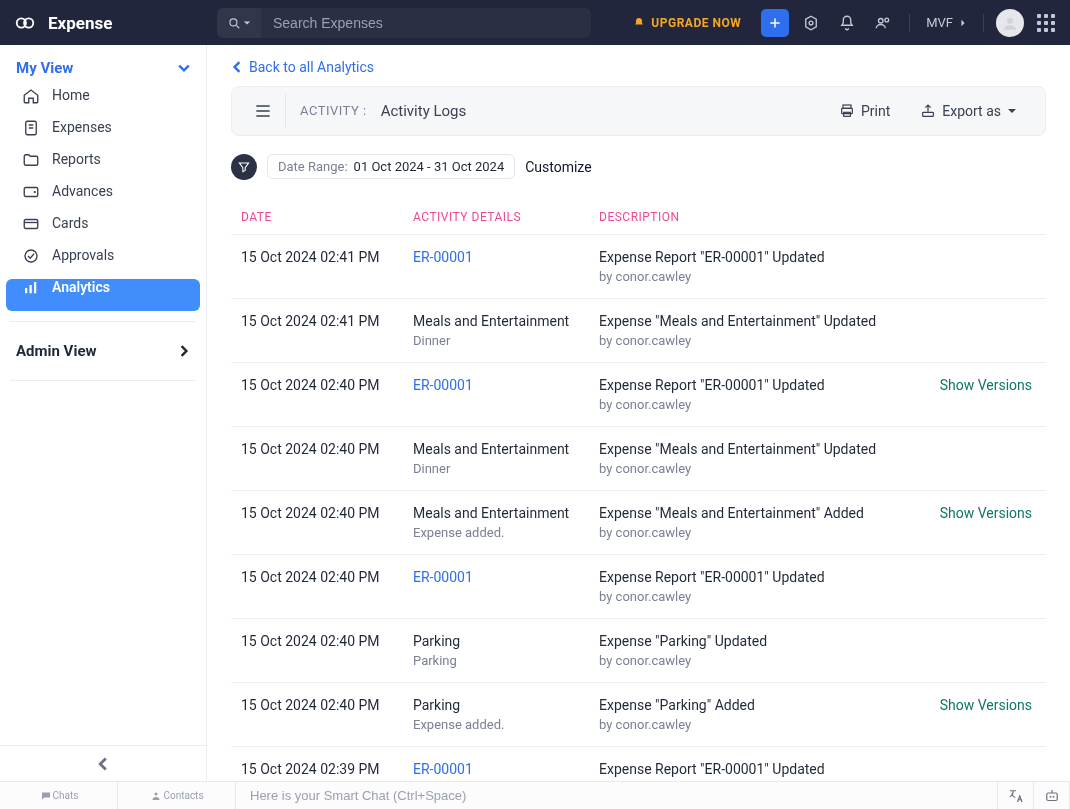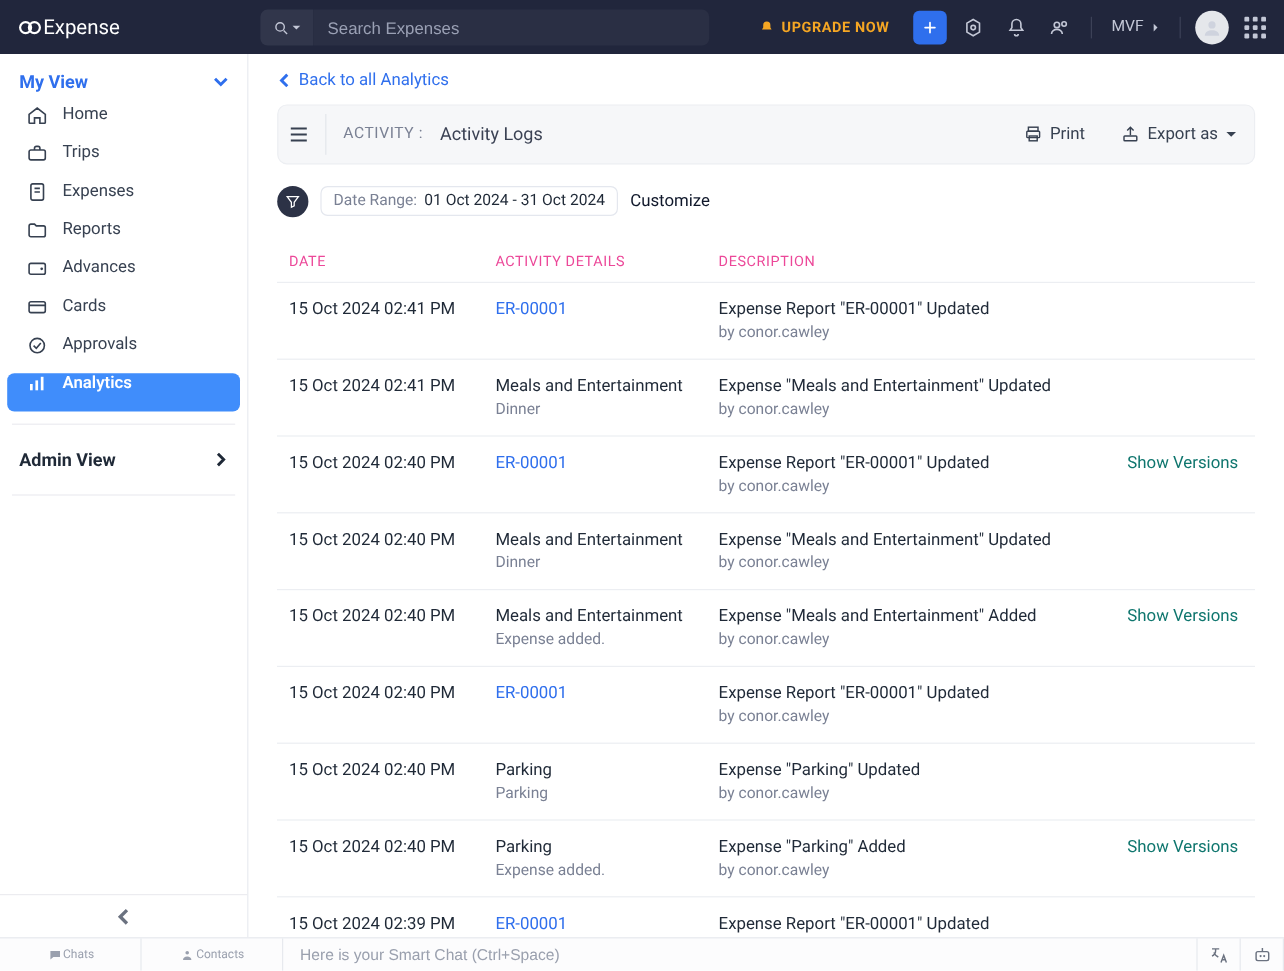--- a/index.html
+++ b/index.html
@@ -1,19 +1,19 @@
 <!DOCTYPE html>
 <html><head>
 <meta charset="utf-8">
 <style>
   * { box-sizing: border-box; }
   html, body { margin:0; padding:0; font-family: -apple-system, BlinkMacSystemFont, "Segoe UI", Roboto, Helvetica, Arial, sans-serif; font-size:14px; color:#1f2937; background:#fff; }
   svg { display:block; }
   .topbar { height:45px; background:#21263c; display:flex; align-items:center; padding:0 10px 0 14px; gap:8px; }
-  .brand { display:flex; align-items:center; gap:0; color:#fff; font-size:17px; font-weight:400; width:195px; }
+  .brand { display:flex; align-items:center; gap:12px; color:#fff; font-size:17px; font-weight:700; width:195px; }
   .brand-icon { width:22px; height:22px; }
   .search-wrap { display:flex; align-items:center; height:30px; }
   .search-btn { width:44px; height:30px; background:#31364b; border-radius:6px 0 0 6px; display:flex; align-items:center; justify-content:center; gap:2px; color:#c3c7d6; }
   .search-input { flex:0 0 330px; width:330px; height:30px; border:none; background:#2a2f44; color:#c3c7d6; padding:0 12px; border-radius:0 6px 6px 0; outline:none; font-size:14px; }
   .search-input::placeholder { color:#9aa0b4; }
   .topbar-spacer { flex:1; }
   .upgrade-pill { display:flex; align-items:center; gap:6px; color:#f5a623; font-weight:700; font-size:12px; letter-spacing:0.5px; padding:0 12px; }
   .top-icon-btn { width:28px; height:28px; display:flex; align-items:center; justify-content:center; color:#c3c7d6; border-radius:5px; }
   .top-icon-btn.plus { background:#2f6fed; color:#fff; }
   .top-sep { width:1px; height:18px; background:#3c4157; margin:0 4px; }
@@ -28,21 +28,21 @@
   .side-item { display:flex; align-items:flex-start; gap:12px; height:32px; padding:0 16px; color:#374151; font-size:14px; border-radius:6px; margin:0 6px; }
   .side-item.active { background:#408dfb; color:#fff; font-weight:600; }
   .side-sep { height:1px; background:#ececf0; margin:10px 10px; }
   .admin-head { display:flex; align-items:center; justify-content:space-between; padding:10px 16px; color:#1f2937; font-weight:700; font-size:15px; cursor:pointer; }
   .side-spacer { flex:1; }
   .side-collapse { height:36px; display:flex; align-items:center; justify-content:center; color:#6b7280; border-top:1px solid #ececf0; }
 
   .main { flex:1; display:flex; flex-direction:column; overflow:hidden; }
   .crumb-bar { padding:14px 24px 10px 24px; }
   .back-link { display:inline-flex; align-items:center; gap:6px; color:#2f6fed; font-size:14px; cursor:pointer; }
-  .page-head { margin:0 24px; background:#f6f7f9; border:1px solid #eceef2; border-radius:8px; height:52px; display:flex; align-items:center; padding:0 6px; gap:14px; }
+  .page-head { margin:0 24px; background:#f6f7f9; border:1px solid #eceef2; border-radius:8px; height:52px; display:flex; align-items:center; padding:0 20px; gap:14px; }
   .hamburger { width:34px; height:34px; display:flex; align-items:center; justify-content:center; color:#374151; border-right:1px solid #e3e6ec; padding-right:12px; }
   .page-head .crumb { color:#7a8194; letter-spacing:0.5px; font-size:13px; }
   .page-head .title { color:#3b4254; font-size:15px; }
   .head-spacer { flex:1; }
   .head-btn { display:flex; align-items:center; gap:6px; color:#374151; font-size:14px; padding:4px 8px; cursor:pointer; }
   .filter-row { display:flex; align-items:center; gap:10px; padding:18px 24px 8px 24px; }
   .filter-circle { width:26px; height:26px; border-radius:50%; background:#2c3246; color:#fff; display:flex; align-items:center; justify-content:center; }
   .range-pill { border:1px solid #e4e7ee; border-radius:6px; padding:4px 10px; color:#7a8194; font-size:13px; display:flex; gap:6px; align-items:center; }
   .range-pill .range { color:#1f2937; }
   .customize { color:#0f172a; font-size:14px; cursor:pointer; }
@@ -163,27 +163,20 @@
     </div>
 
     <div class="side-item">
       <svg width="18" height="18" viewBox="0 0 24 24">
           <path d="M3 11l9-7 9 7v9a1 1 0 0 1-1 1h-5v-6H9v6H4a1 1 0 0 1-1-1v-9Z" fill="none" stroke="currentColor" stroke-width="1.8"></path>
         </svg>
       <span>Home</span>
     </div>
     <div class="side-item">
       <svg width="18" height="18" viewBox="0 0 24 24">
-          <rect x="3" y="8" width="18" height="11" rx="2" fill="none" stroke="currentColor" stroke-width="1.8"></rect>
-          <path d="M9 8V6a2 2 0 0 1 2-2h2a2 2 0 0 1 2 2v2" fill="none" stroke="currentColor" stroke-width="1.8"></path>
-        </svg>
-      <span>Trips</span>
-    </div>
-    <div class="side-item">
-      <svg width="18" height="18" viewBox="0 0 24 24">
           <rect x="5" y="3" width="14" height="18" rx="2" fill="none" stroke="currentColor" stroke-width="1.8"></rect>
           <path d="M9 8h6M9 12h6" stroke="currentColor" stroke-width="1.8"></path>
         </svg>
       <span>Expenses</span>
     </div>
     <div class="side-item">
       <svg width="18" height="18" viewBox="0 0 24 24">
           <path d="M3 7a2 2 0 0 1 2-2h4l2 2h8a2 2 0 0 1 2 2v8a2 2 0 0 1-2 2H5a2 2 0 0 1-2-2V7Z" fill="none" stroke="currentColor" stroke-width="1.8"></path>
         </svg>
       <span>Reports</span>

